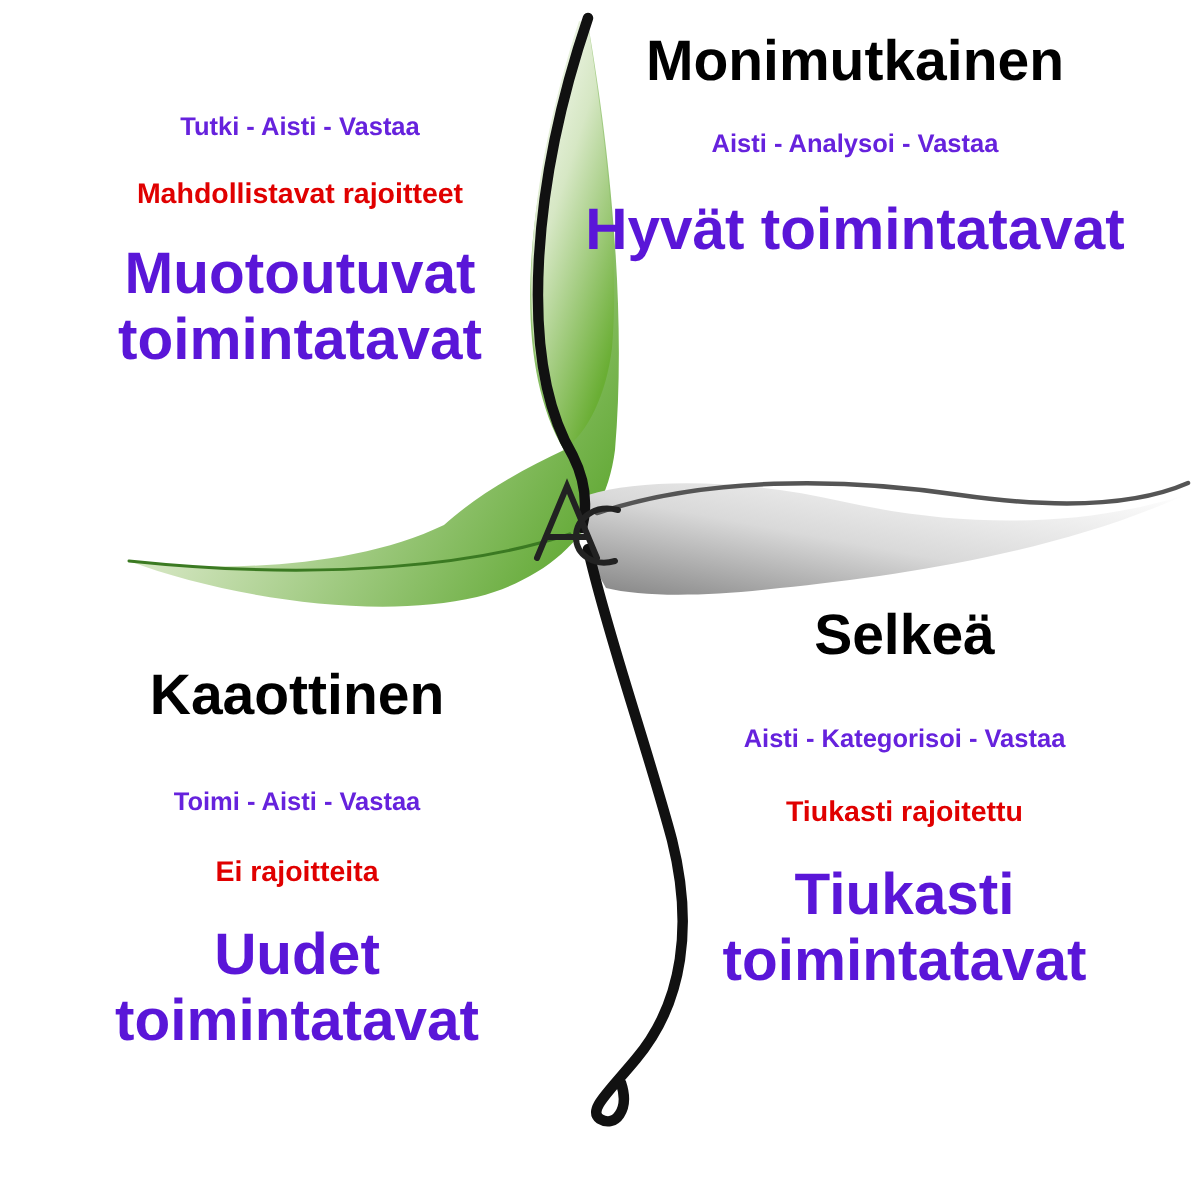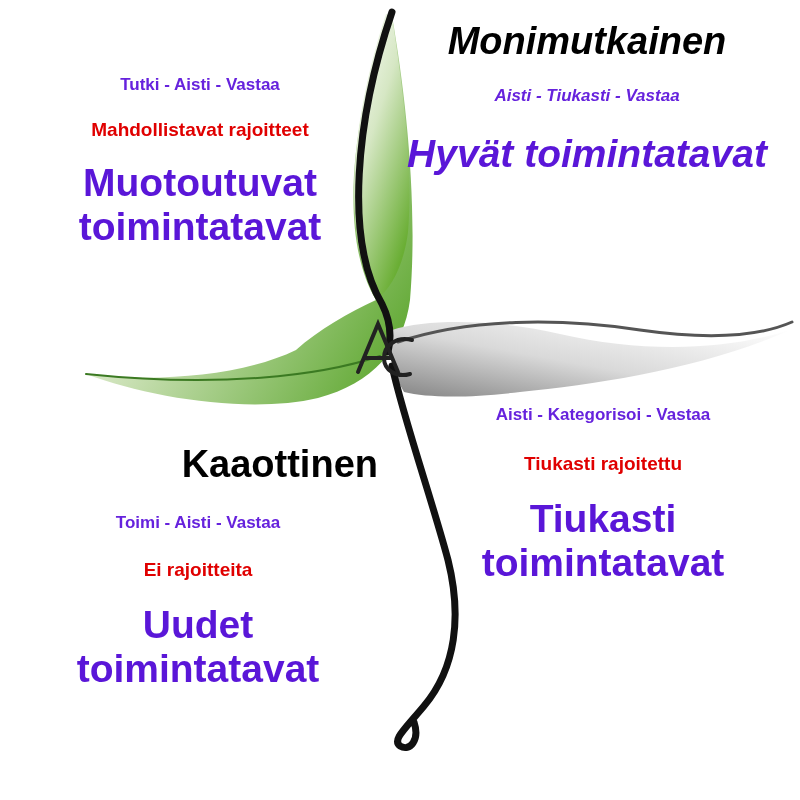--- a/index.html
+++ b/index.html
@@ -64,35 +64,34 @@
   #quad-complex {
     left: 20px;
     top: 75px;
     width: 360px;
   }
   #quad-complex .q-title { margin-bottom: 22px; }
   #quad-complex .q-sense { margin-bottom: 24px; }
   #quad-complex .q-constraint { margin-bottom: 20px; }
 
   #quad-complicated {
-    left: 397px;
+    left: 380px;
     top: 22px;
     width: 380px;
-    font-style: italic;
   }
   #quad-complicated .q-title { margin-bottom: 24px; }
   #quad-complicated .q-sense { margin-bottom: 26px; }
   #quad-complicated .q-constraint { margin-bottom: 22px; }
 
   #quad-chaotic {
     left: 18px;
     top: 445px;
     width: 360px;
   }
-  #quad-chaotic .q-title { margin-bottom: 28px; text-align: right; }
+  #quad-chaotic .q-title { margin-bottom: 40px; }
   #quad-chaotic .q-sense { margin-bottom: 26px; }
   #quad-chaotic .q-constraint { margin-bottom: 22px; }
 
   #quad-clear {
     left: 418px;
     top: 405px;
     width: 370px;
   }
   #quad-clear .q-title { margin-bottom: 38px; }
   #quad-clear .q-sense { margin-bottom: 28px; }
@@ -168,28 +167,29 @@
 </svg>
 
 <div class="quad" id="quad-complex">
   <div class="q-sense">Tutki - Aisti - Vastaa</div>
   <div class="q-constraint">Mahdollistavat rajoitteet</div>
   <div class="q-practice">Muotoutuvat toimintatavat</div>
 </div>
 
 <div class="quad" id="quad-complicated">
   <div class="q-title">Monimutkainen</div>
-  <div class="q-sense">Aisti - Tiukasti - Vastaa</div>
+  <div class="q-sense">Aisti - Analysoi - Vastaa</div>
   <div class="q-practice">Hyvät toimintatavat</div>
 </div>
 
 <div class="quad" id="quad-chaotic">
   <div class="q-title">Kaaottinen</div>
   <div class="q-sense">Toimi - Aisti - Vastaa</div>
   <div class="q-constraint">Ei rajoitteita</div>
   <div class="q-practice">Uudet toimintatavat</div>
 </div>
 
 <div class="quad" id="quad-clear">
+  <div class="q-title">Selkeä</div>
   <div class="q-sense">Aisti - Kategorisoi - Vastaa</div>
   <div class="q-constraint">Tiukasti rajoitettu</div>
   <div class="q-practice">Tiukasti toimintatavat</div>
 </div>
 
 </body></html>

